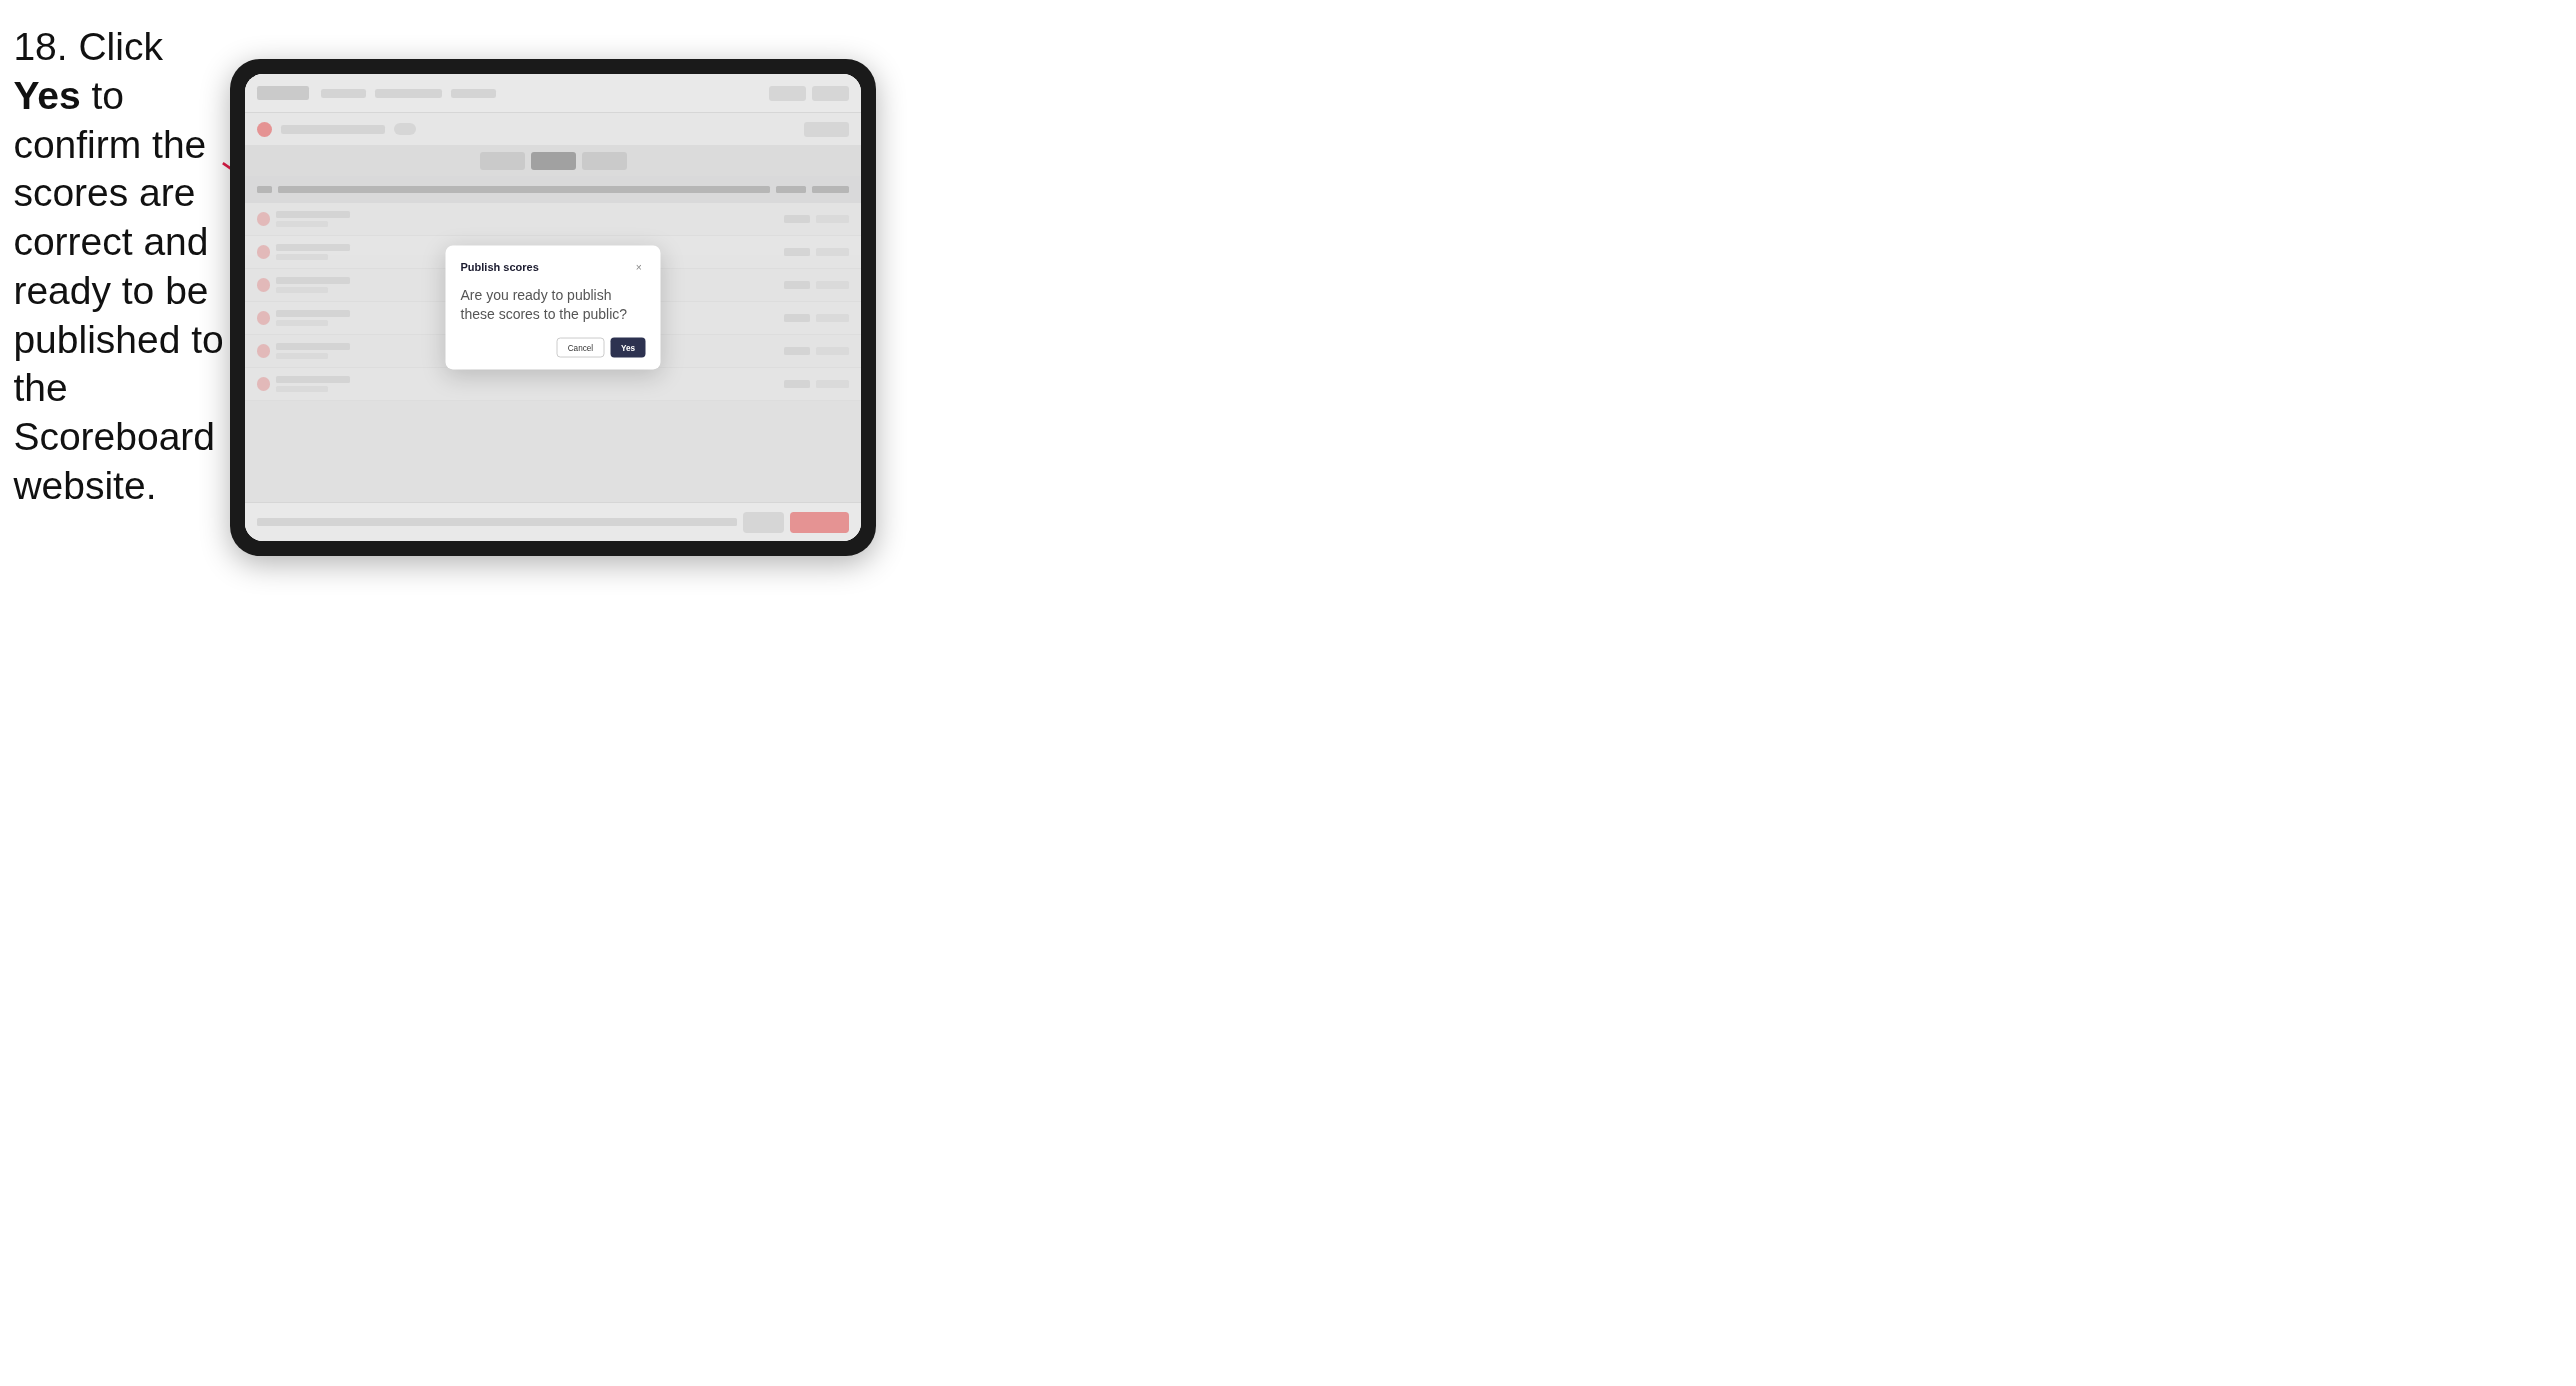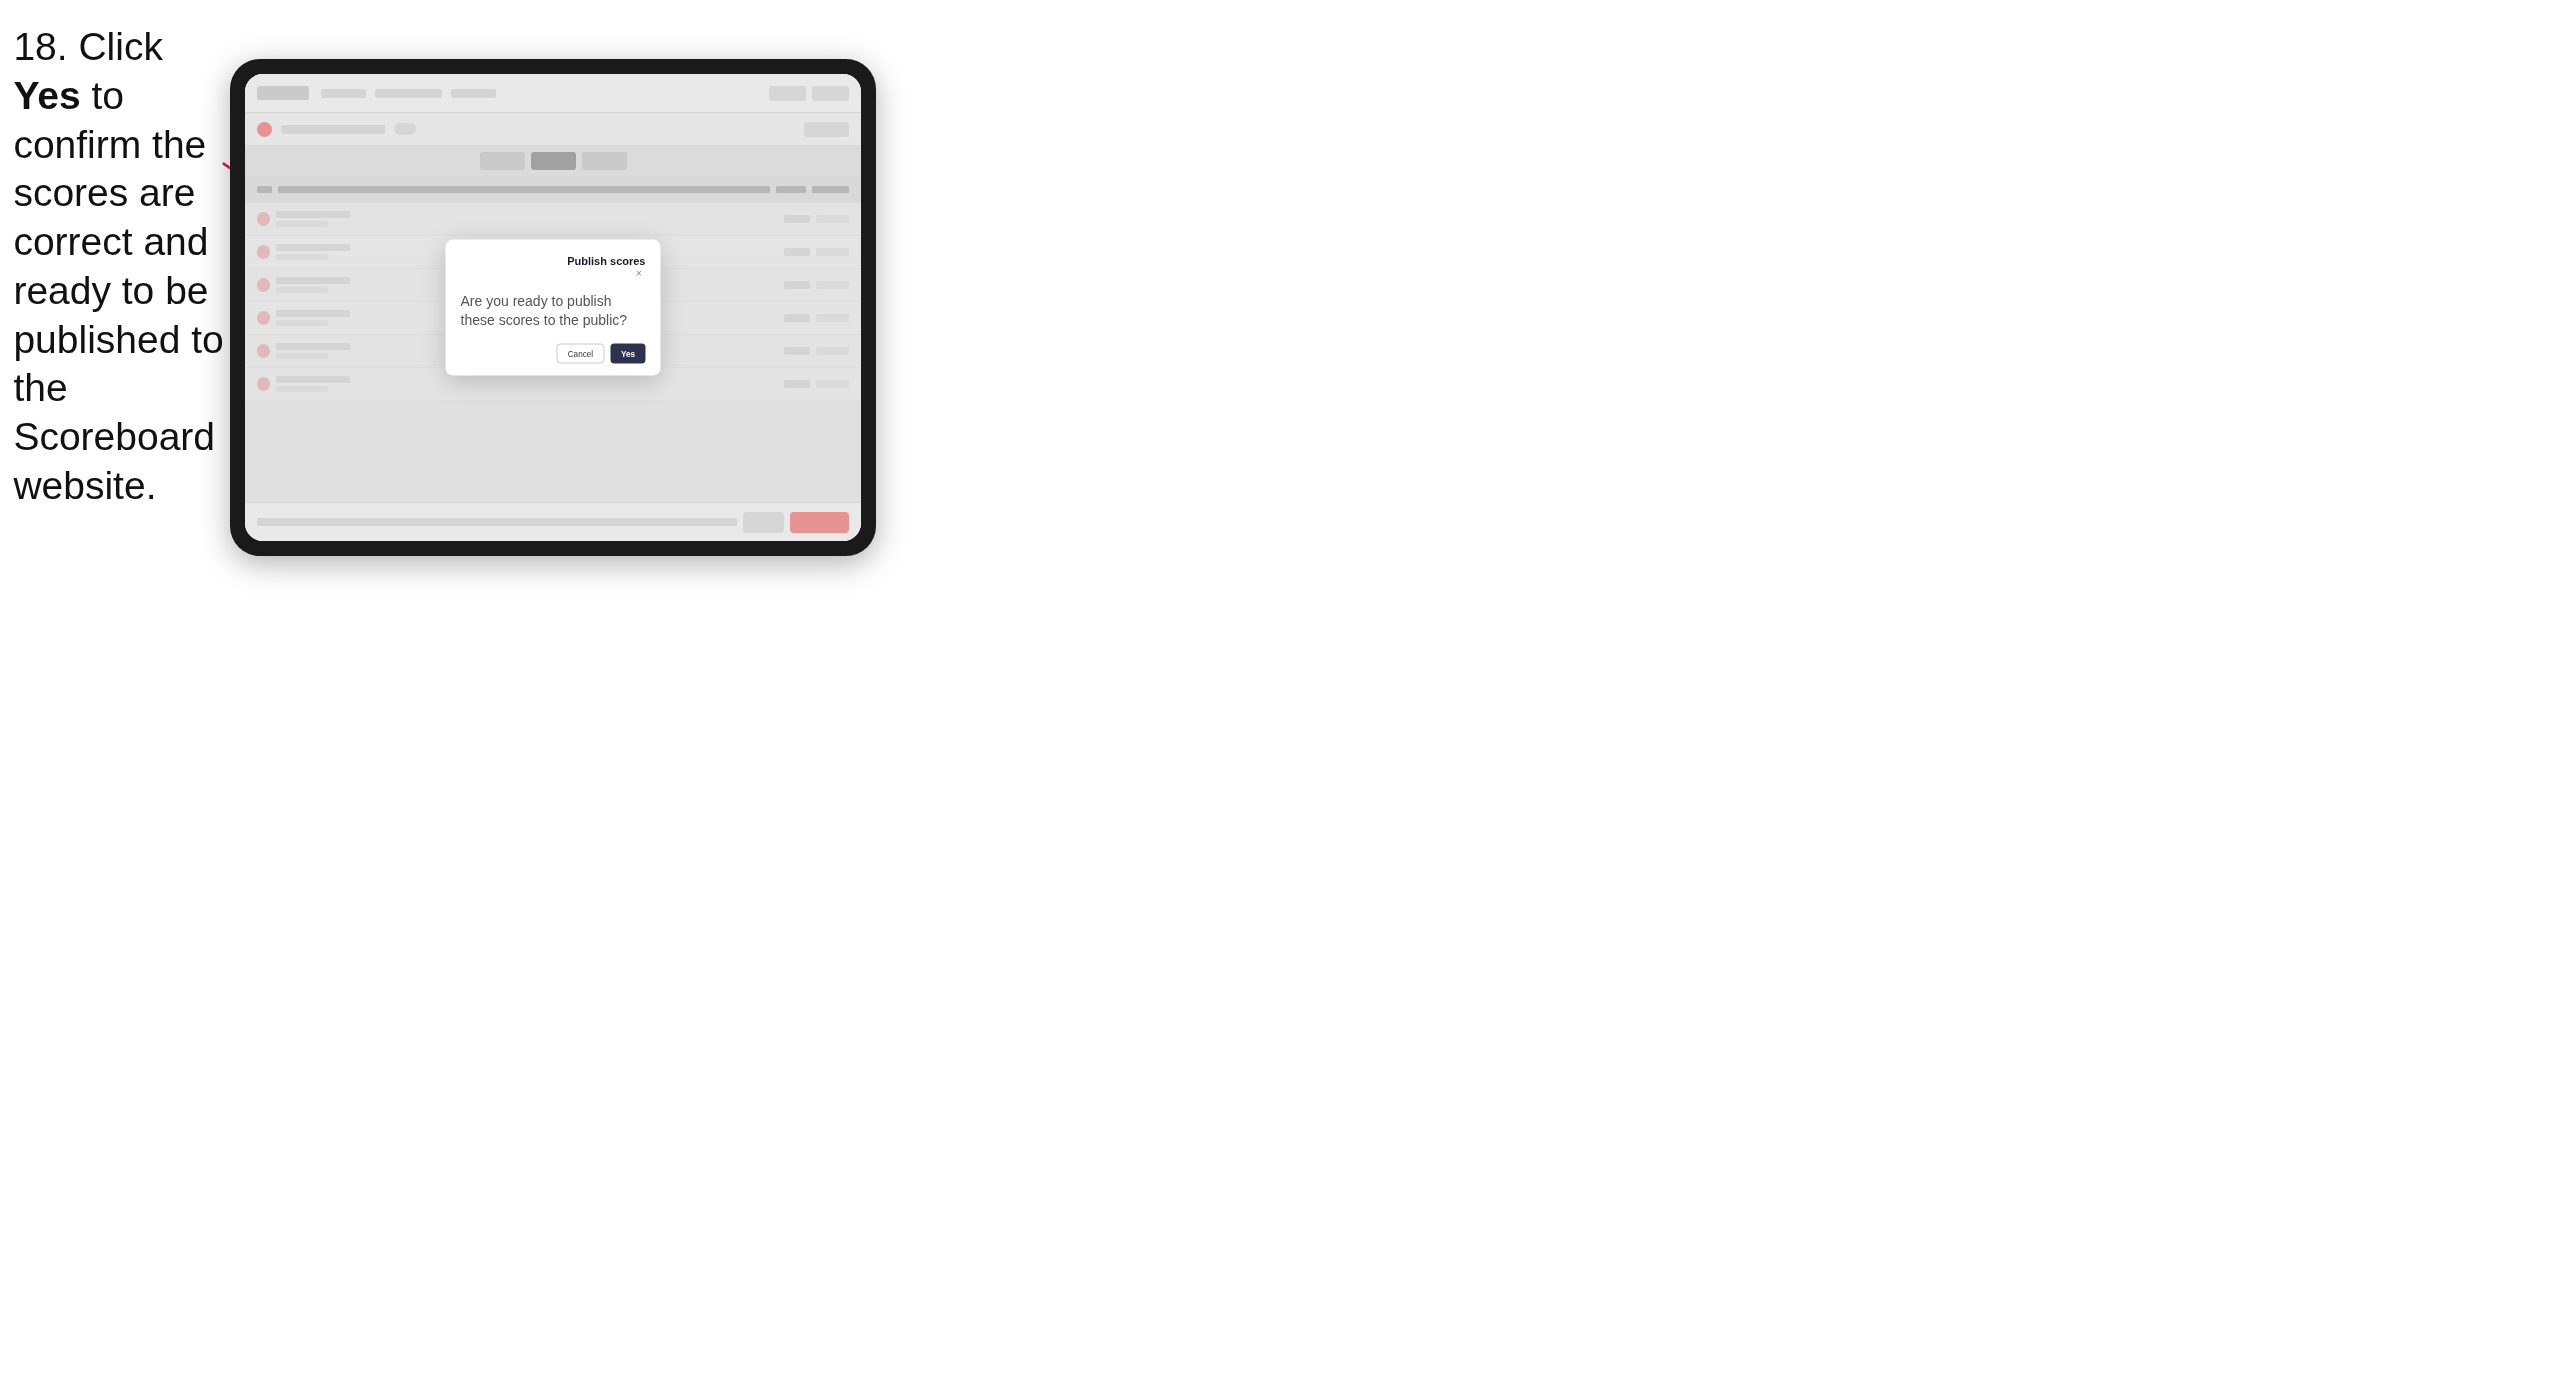--- a/index.html
+++ b/index.html
@@ -318,24 +318,23 @@
       transform: translate(-50%, -50%);
       width: 215px;
       background: #ffffff;
       border-radius: 7.4px;
       box-shadow: 0 6px 24px rgba(0,0,0,0.18);
       padding: 15px 15px 12px 15px;
     }
 
     .modal-header {
       display: flex;
-      align-items: flex-end;
+      align-items: center;
       justify-content: space-between;
       margin-bottom: 12px;
-      flex-direction: column;
     }
 
     .modal-title {
       font-size: 11px;
       font-weight: 600;
       color: #1a1a2e;
     }
 
     .modal-close {
       width: 13.4px;

